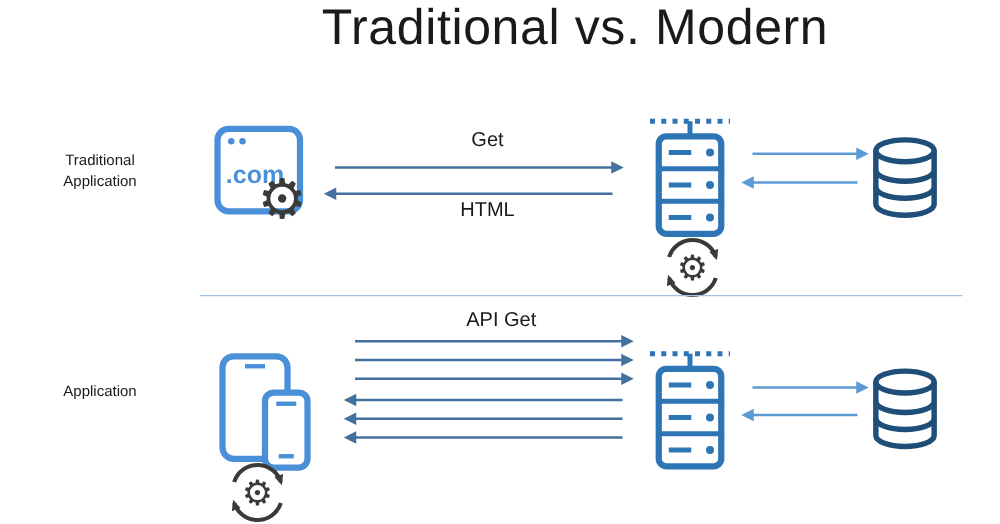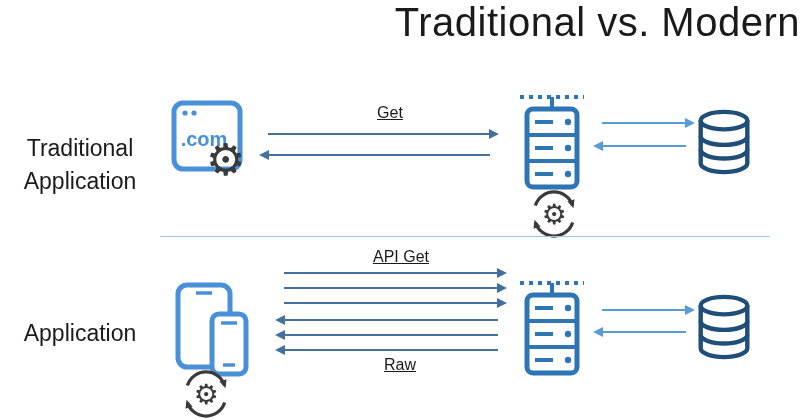--- a/index.html
+++ b/index.html
@@ -5,29 +5,29 @@
   html,body{margin:0;padding:0;background:#fff;}
   #canvas{
     position:relative;
     width:800px;height:419px;
     background:var(--background,#fff);
     font-family:"Liberation Sans",sans-serif;
     overflow:hidden;
   }
   .title{
     position:absolute;top:0;left:120px;width:680px;height:50px;
-    text-align:right;font-size:40px;font-weight:400;color:var(--title-color);
+    text-align:center;font-size:40px;font-weight:400;color:var(--title-color);
     letter-spacing:0.5px;
   }
   .row-label{
     position:absolute;width:140px;text-align:center;
-    font-size:23px;line-height:1.45;color:var(--label-color);margin-top:12px;
+    font-size:12px;line-height:1.45;color:var(--label-color);
   }
   .arrow-label{
-    position:absolute;text-align:center;font-size:16px;color:var(--label-color);text-decoration:underline;
+    position:absolute;text-align:center;font-size:16px;color:var(--label-color);
   }
   .arrow{position:absolute;height:2px;background:var(--arrow);}
   .arrow.right::after{
     content:'';position:absolute;right:-9px;top:-4px;width:0;height:0;
     border-left:10px solid var(--arrow);
     border-top:5px solid transparent;border-bottom:5px solid transparent;
   }
   .arrow.left::before{
     content:'';position:absolute;left:-9px;top:-4px;width:0;height:0;
     border-right:10px solid var(--arrow);
@@ -75,20 +75,21 @@
     <rect x="4" y="5" width="66" height="66" rx="9" class="blue-stroke" stroke-width="5"></rect>
     <circle cx="15" cy="15" r="2.6" class="blue-fill"></circle>
     <circle cx="24" cy="15" r="2.6" class="blue-fill"></circle>
     <text x="34" y="48" text-anchor="middle" font-size="20" class="com-text">.com</text>
   </svg>
   <span class="gear-glyph" style="left:206px;top:138px;font-size:44px;">⚙</span>
 
   <div class="arrow-label" style="left:330px;top:104px;width:120px;">Get</div>
   <div class="arrow right" style="left:268px;top:133px;width:222px;"></div>
   <div class="arrow left" style="left:268px;top:154px;width:222px;"></div>
+  <div class="arrow-label" style="left:330px;top:160px;width:120px;">HTML</div>
 
   <svg class="icon" style="left:512px;top:90px;" width="80" height="100" viewBox="0 0 80 100">
     <line x1="8" y1="7" x2="72" y2="7" class="srv-stroke" stroke-width="4" stroke-dasharray="4 5"></line>
     <line x1="40" y1="7" x2="40" y2="19" class="srv-stroke" stroke-width="4"></line>
     <rect x="15" y="19" width="50" height="78" rx="6" class="srv-stroke" stroke-width="5"></rect>
     <line x1="15" y1="45" x2="65" y2="45" class="srv-stroke" stroke-width="4"></line>
     <line x1="15" y1="71" x2="65" y2="71" class="srv-stroke" stroke-width="4"></line>
     <line x1="23" y1="32" x2="41" y2="32" class="srv-stroke" stroke-width="4"></line>
     <circle cx="56" cy="32" r="3.2" class="srv-fill"></circle>
     <line x1="23" y1="58" x2="41" y2="58" class="srv-stroke" stroke-width="4"></line>
@@ -133,21 +134,20 @@
     <path d="M50 39 A 21 21 0 0 1 10 39" class="sync-arc" marker-end="url(#syncHead)"></path>
   </svg>
 
   <div class="arrow-label" style="left:331px;top:248px;width:140px;">API Get</div>
   <div class="arrow right" style="left:284px;top:272px;width:214px;"></div>
   <div class="arrow right" style="left:284px;top:287px;width:214px;"></div>
   <div class="arrow right" style="left:284px;top:302px;width:214px;"></div>
   <div class="arrow left" style="left:284px;top:319px;width:214px;"></div>
   <div class="arrow left" style="left:284px;top:334px;width:214px;"></div>
   <div class="arrow left" style="left:284px;top:349px;width:214px;"></div>
-  <div class="arrow-label" style="left:330px;top:356px;width:140px;">Raw</div>
 
   <svg class="icon" style="left:512px;top:276px;" width="80" height="100" viewBox="0 0 80 100">
     <line x1="8" y1="7" x2="72" y2="7" class="srv-stroke" stroke-width="4" stroke-dasharray="4 5"></line>
     <line x1="40" y1="7" x2="40" y2="19" class="srv-stroke" stroke-width="4"></line>
     <rect x="15" y="19" width="50" height="78" rx="6" class="srv-stroke" stroke-width="5"></rect>
     <line x1="15" y1="45" x2="65" y2="45" class="srv-stroke" stroke-width="4"></line>
     <line x1="15" y1="71" x2="65" y2="71" class="srv-stroke" stroke-width="4"></line>
     <line x1="23" y1="32" x2="41" y2="32" class="srv-stroke" stroke-width="4"></line>
     <circle cx="56" cy="32" r="3.2" class="srv-fill"></circle>
     <line x1="23" y1="58" x2="41" y2="58" class="srv-stroke" stroke-width="4"></line>

